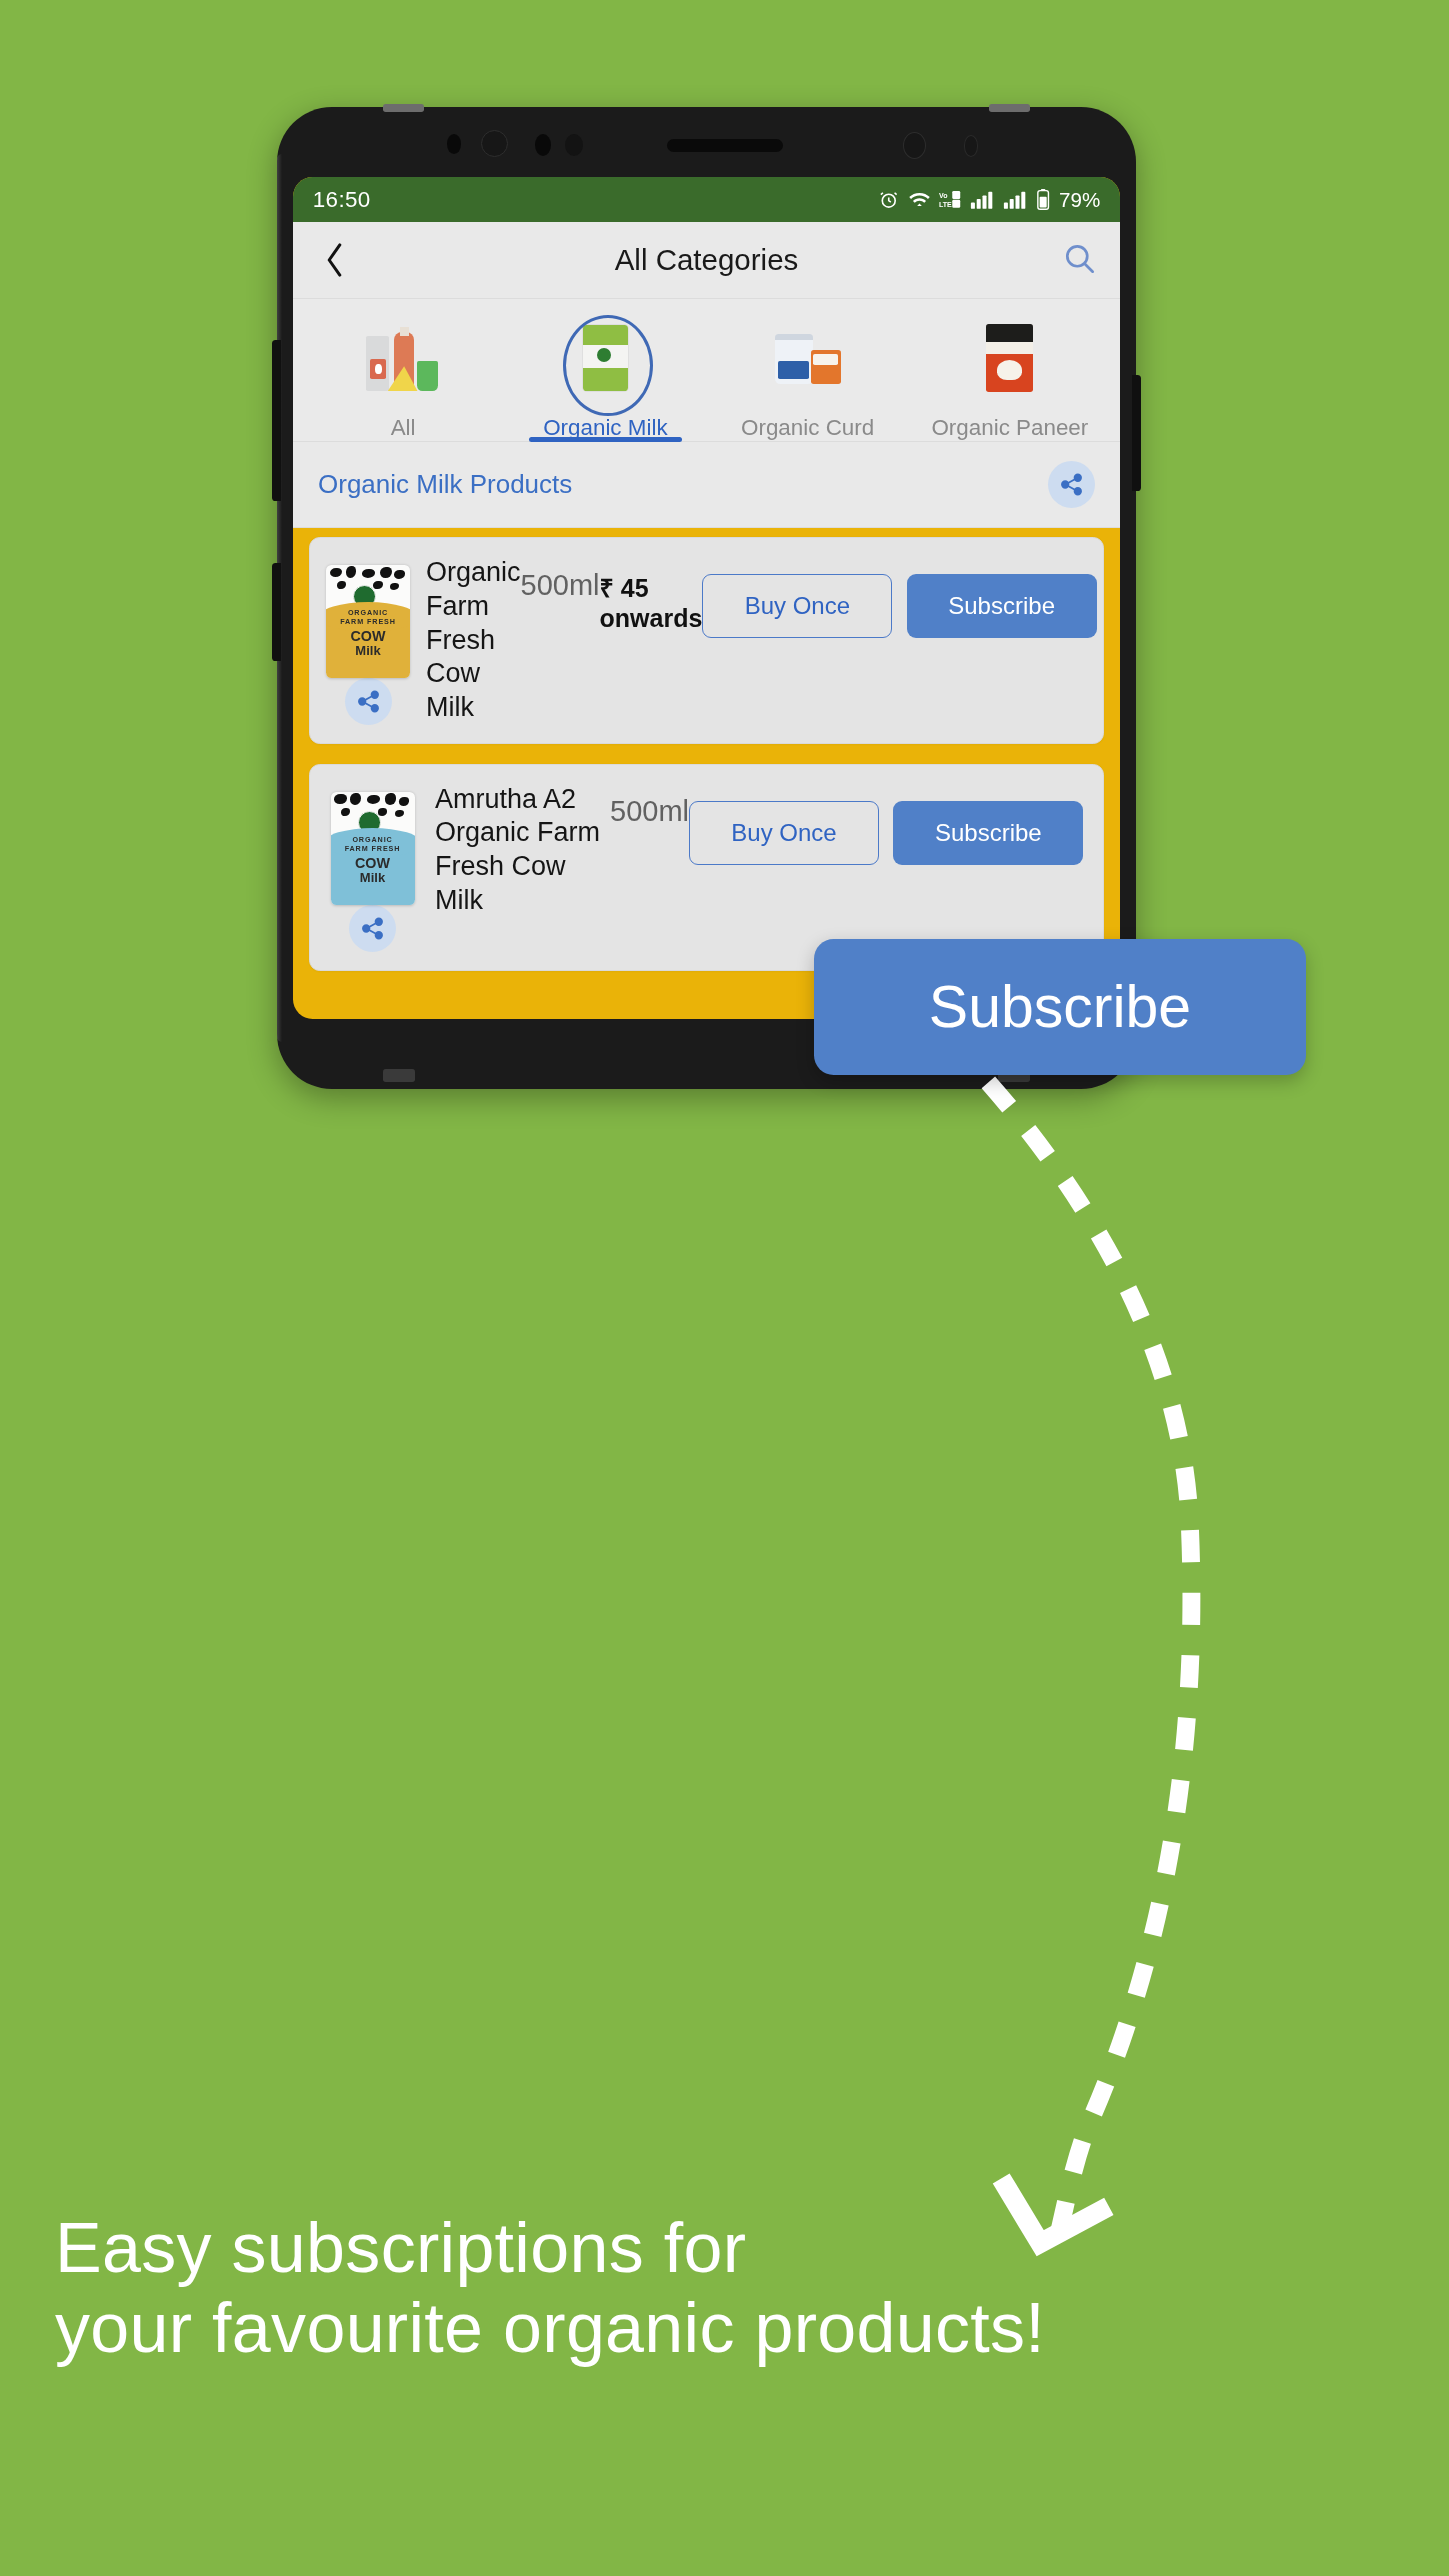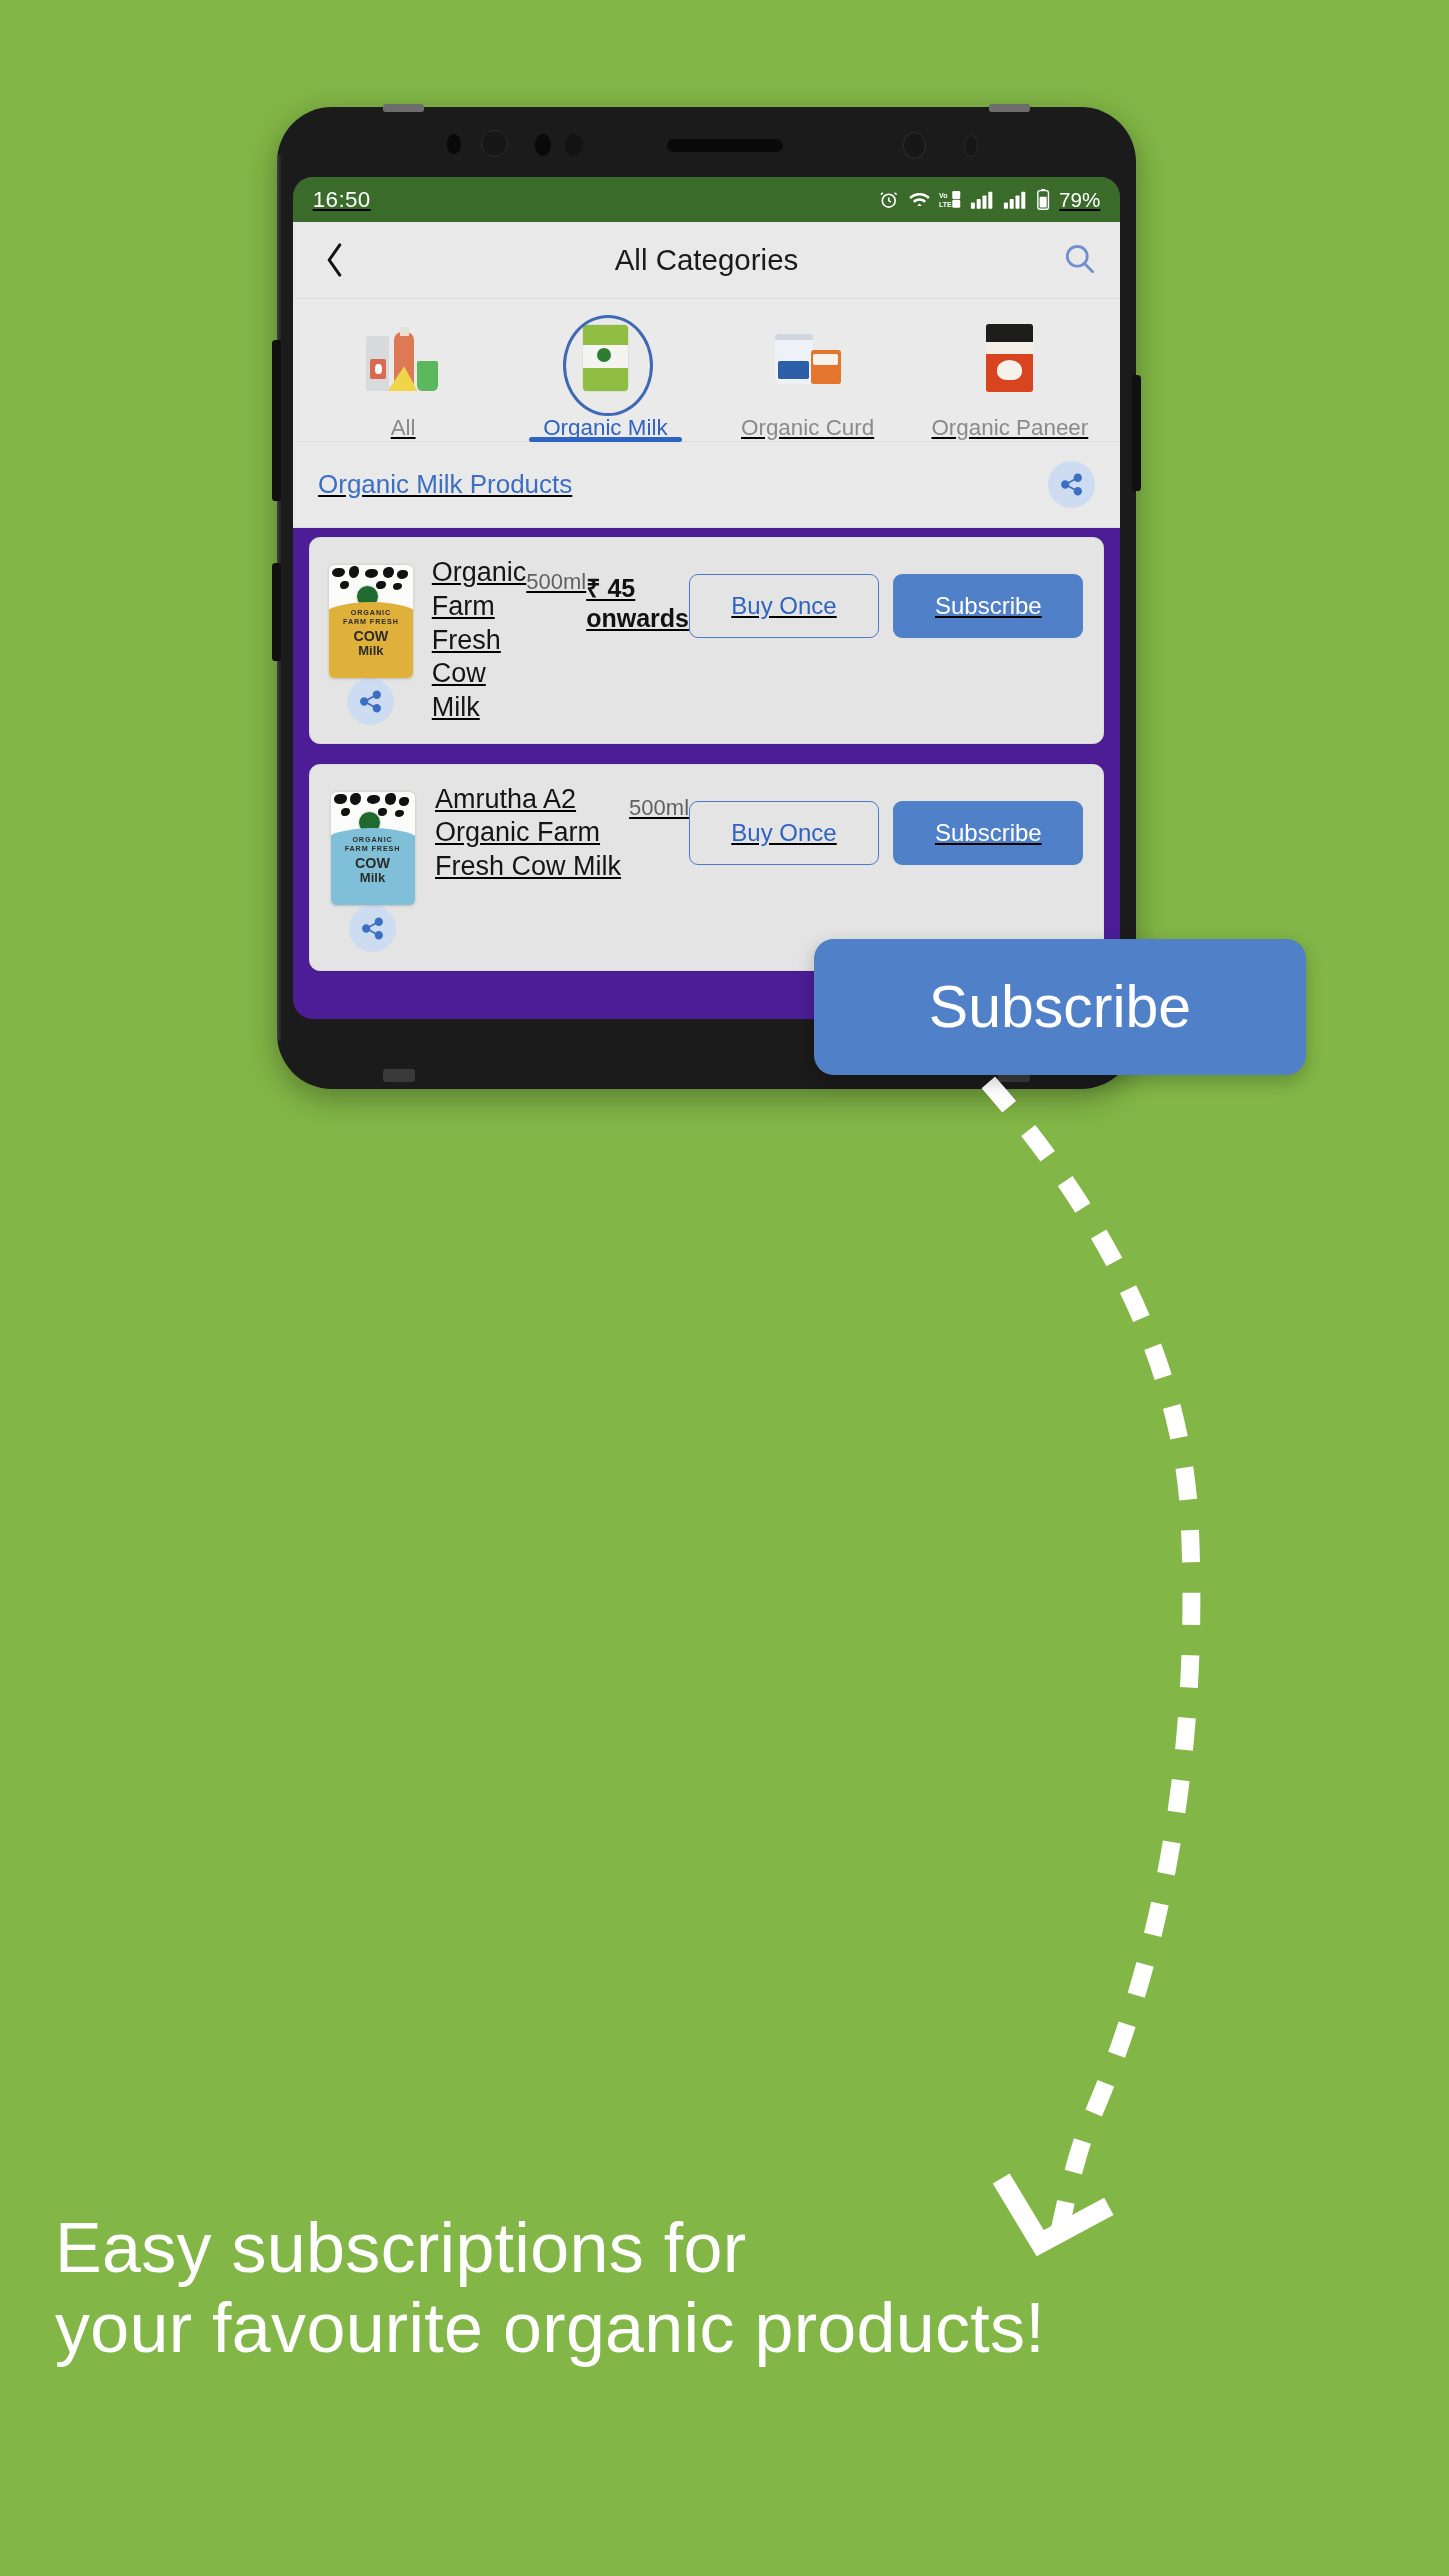--- a/index.html
+++ b/index.html
@@ -71,24 +71,23 @@
        background:#171717; border:1.8px solid #2a2a2a; }
   .earpiece{
     position:absolute; left:390px; top:32px; width:116px; height:12.5px;
     background:#0a0a0a; border-radius:7.2px;
   }
 
   
   .screen{
     position:absolute;
     left:16px; top:70px; right:16px; bottom:70px;
-    background:#4c1d95;
+    background:#eab308;
     border-radius:19.7px;
     overflow:hidden;
-    text-decoration:underline;
   }
 
   
   .statusbar{
     height:45px; background:#3a6b2b;
     display:flex; align-items:center; justify-content:space-between;
     padding:0 19.7px; color:#fff;
   }
   .clock{ font-size:22.4px; letter-spacing:0.4px; }
   .status-icons{ display:flex; align-items:center; gap:8px; }
@@ -233,21 +232,21 @@
   .pouch .txt2{ bottom:34px; font-size:14.3px; }
   .pouch .txt3{ bottom:19.7px; font-size:13px; }
   .card-share{
     margin-top:auto;
     width:47px; height:47px; border-radius:50%; background:#cddcf0;
     display:flex; align-items:center; justify-content:center;
   }
 
   .card-right{ flex:1; display:flex; flex-direction:row;justify-content:flex-end; }
   .p-name{ font-size:27px; color:#151515; line-height:1.25; }
-  .p-size{ font-size:22px; color:#616161; margin-top:12.5px; }
+  .p-size{ font-size:29px; color:#616161; margin-top:12.5px; }
   .p-price{ font-size:25px; color:#111; font-weight:bold; margin-top:14.3px; }
   .p-actions{ display:flex; gap:14.3px; margin-top:18px; }
   .btn-buy{
     min-width:190px; height:64px; border:1.8px solid #4b79c8; border-radius:9px;
     background:transparent; color:#2f63c2; font-size:24px;
     display:flex; align-items:center; justify-content:center;
   }
   .btn-sub{
     min-width:190px; height:64px; border-radius:9px;
     background:#5080c8; color:#fff; font-size:24px;

